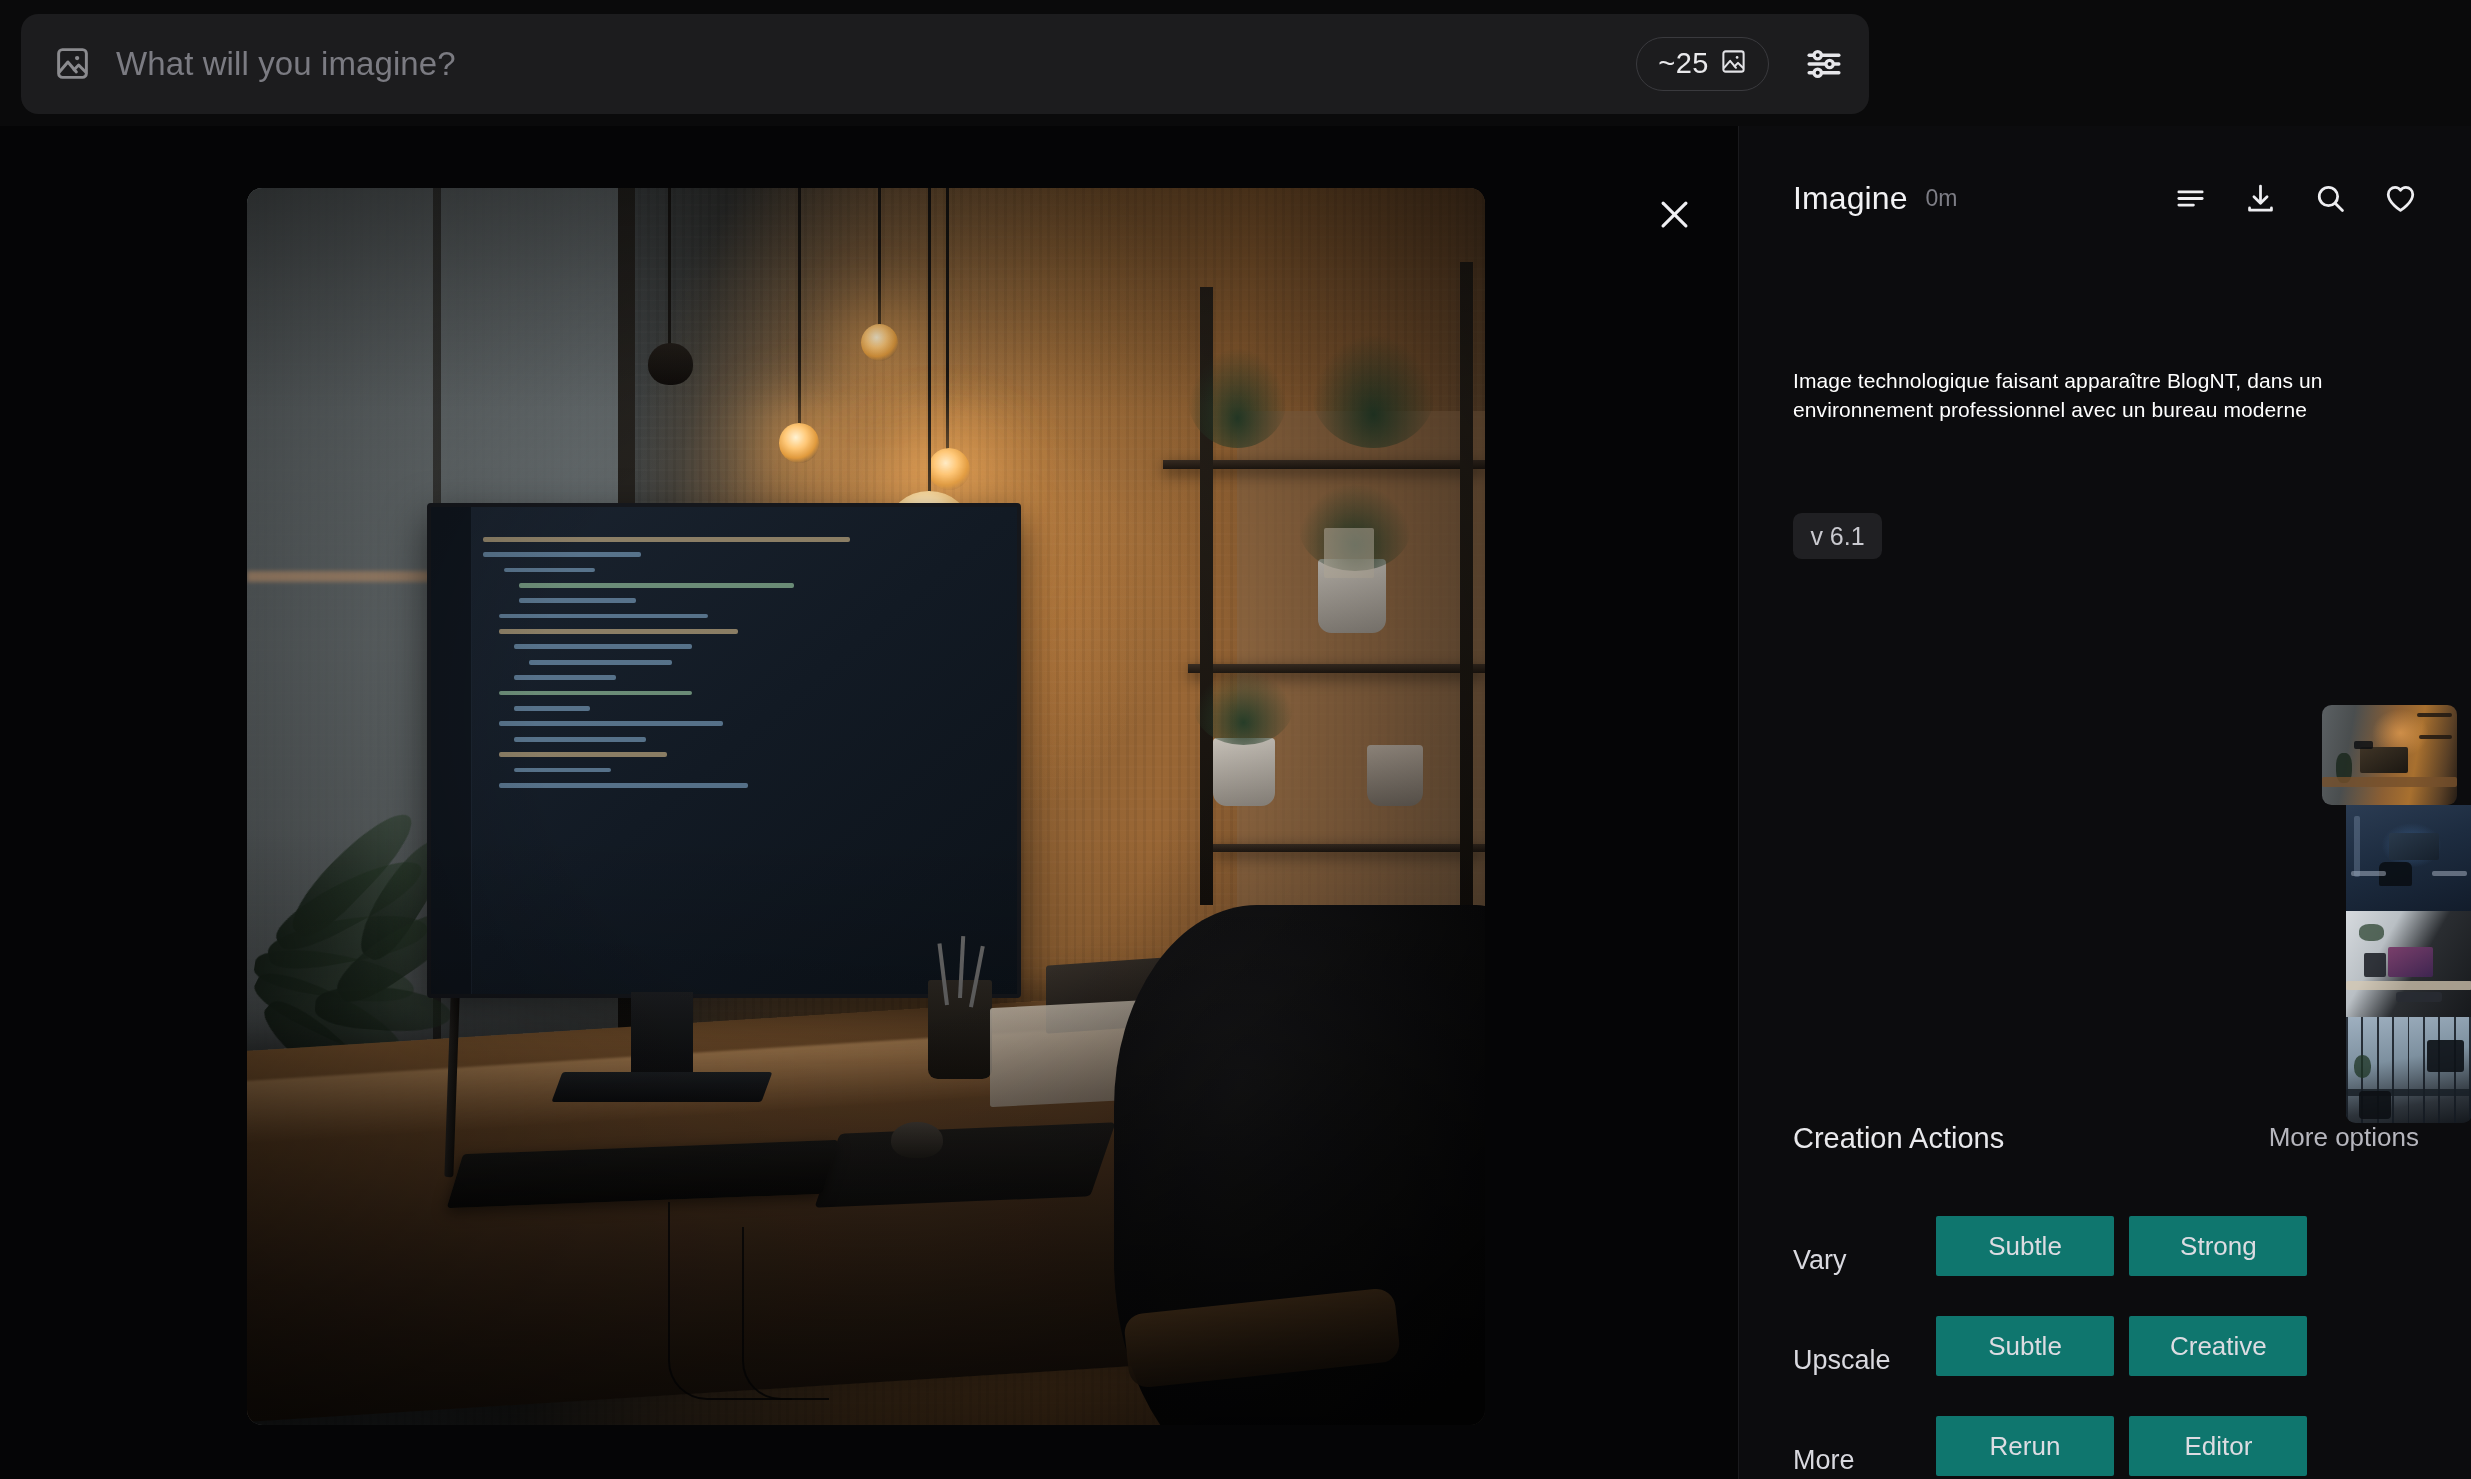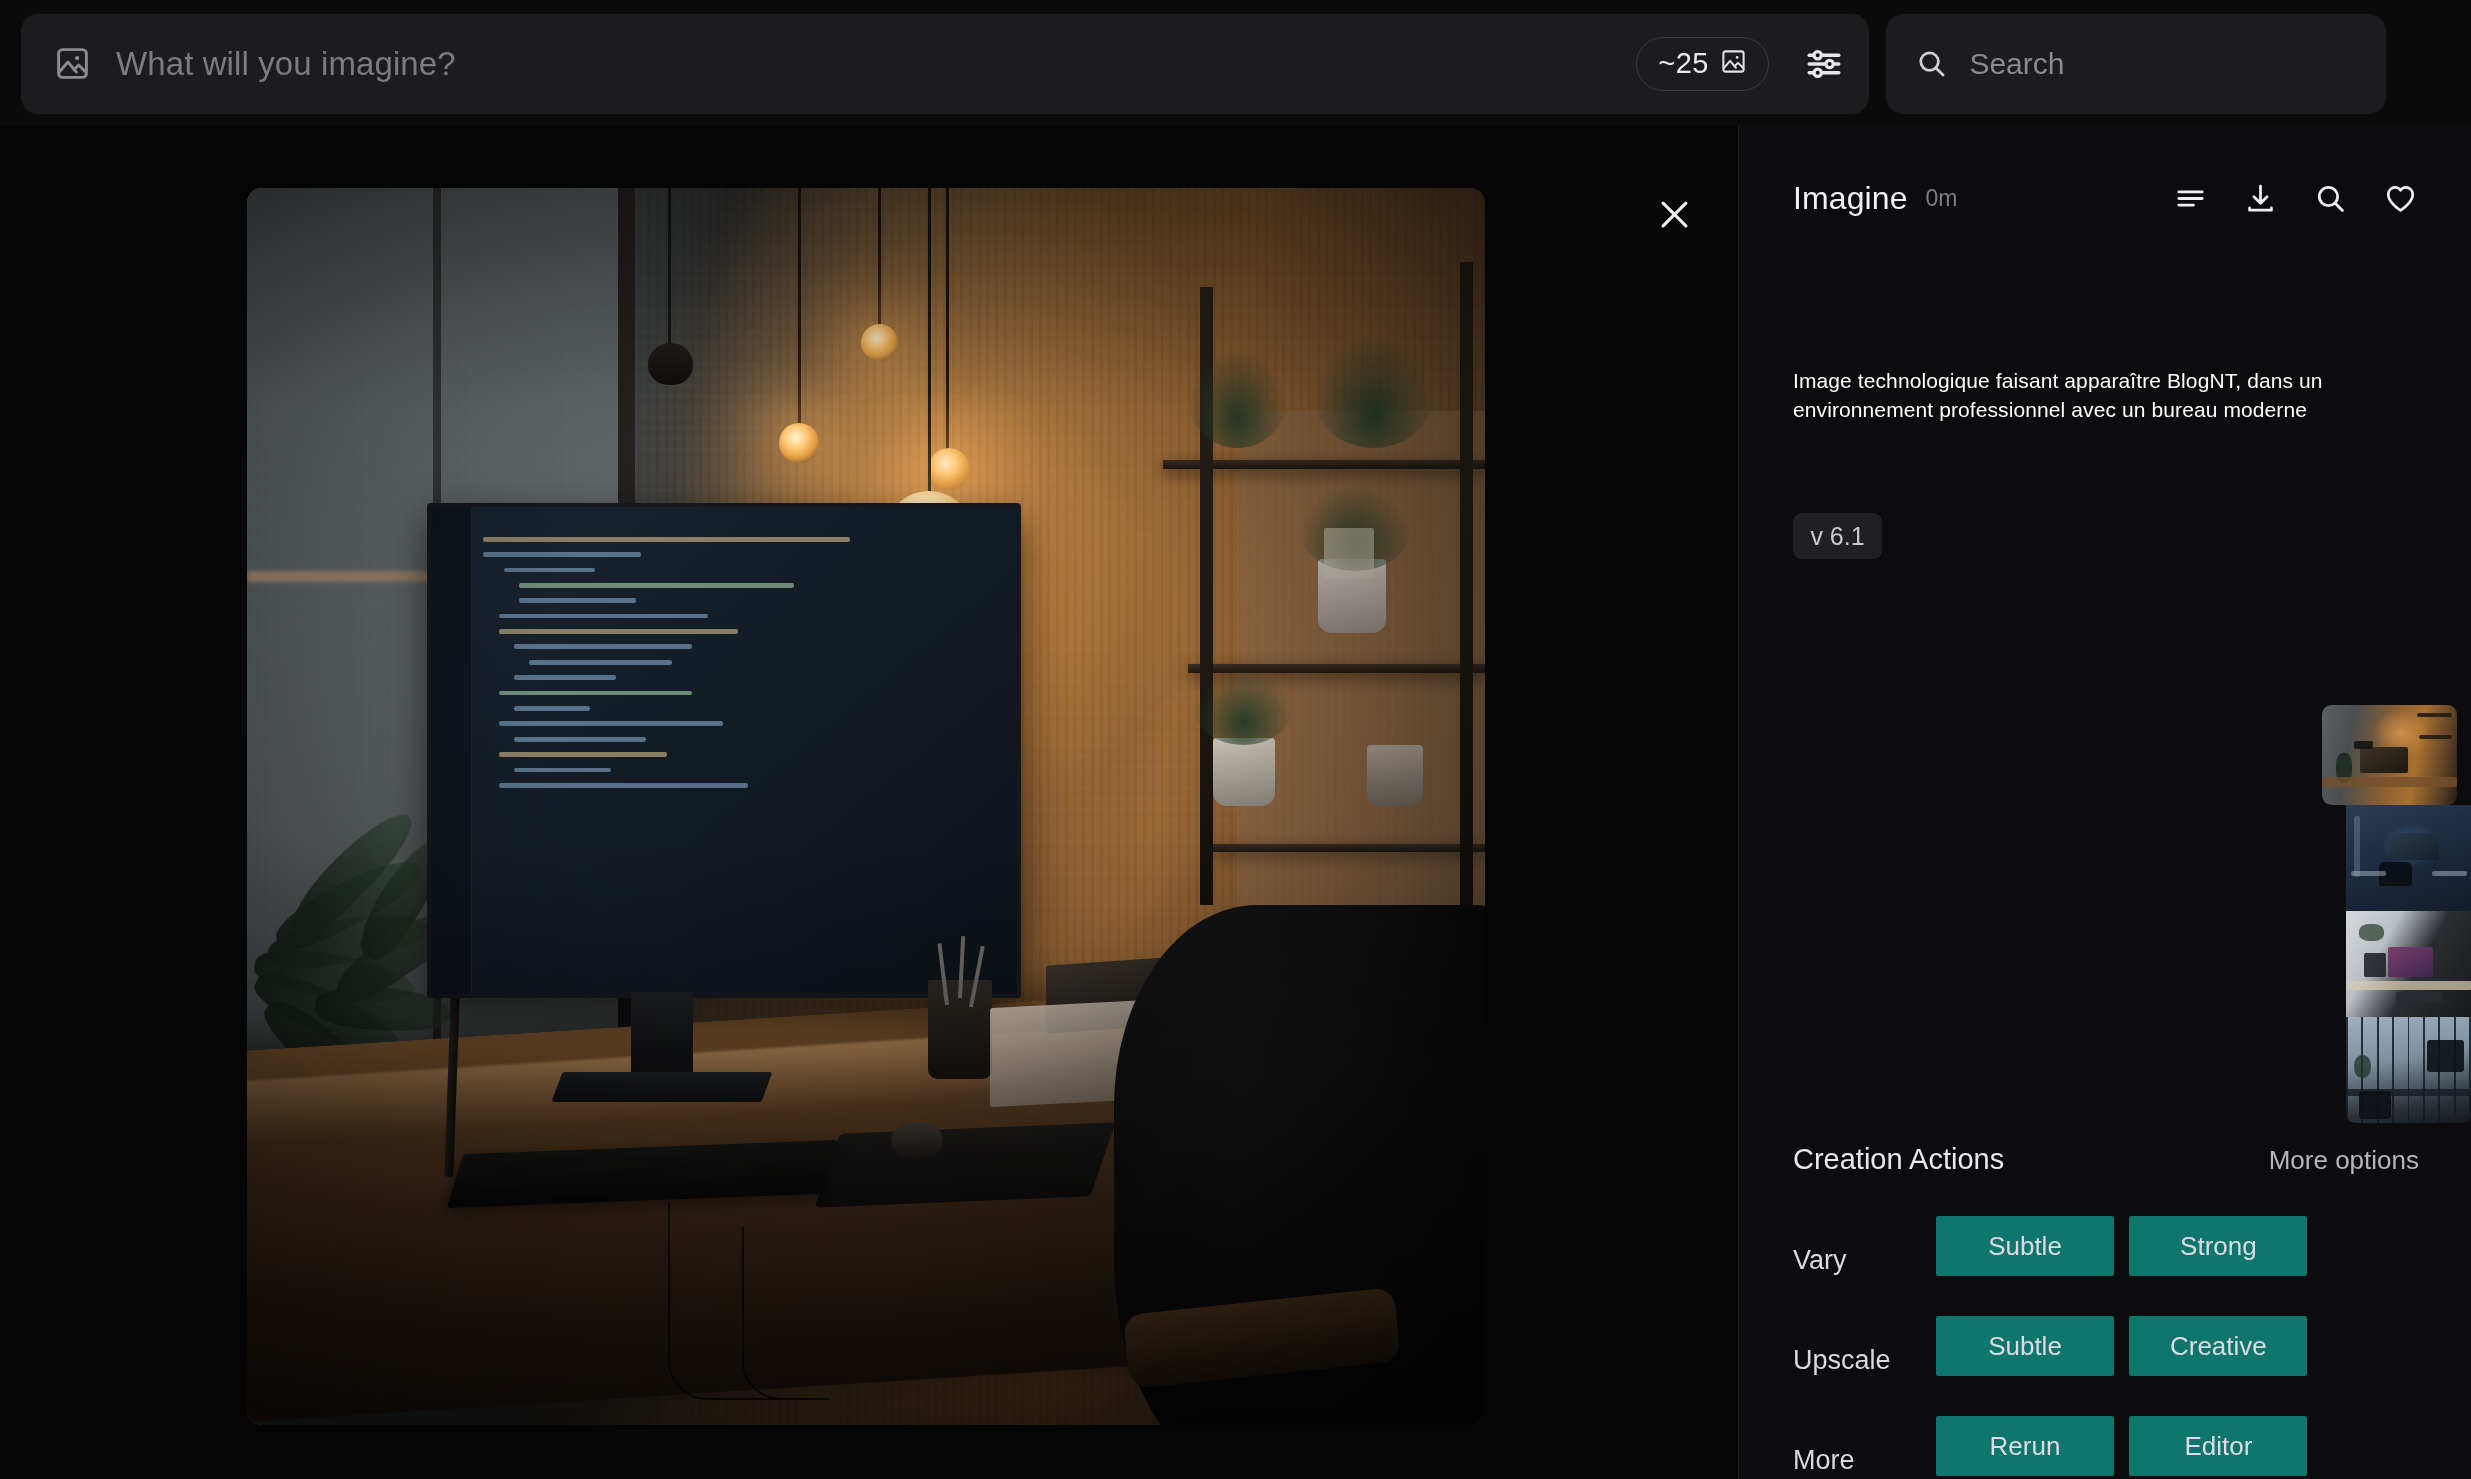--- a/index.html
+++ b/index.html
@@ -443,21 +443,21 @@
 
   
   .ca {
     position: absolute;
     left: 54px;
     top: 996px;
     width: 626px;
   }
   .ca-head {
     display: flex;
-    align-items: flex-end;
+    align-items: flex-start;
     height: 54px;
   }
   .ca-title { color: #e9e9ec; font-size: 29px; }
   .ca-more {
     margin-left: auto;
     color: #b6b6bd;
     font-size: 26px;
     cursor: pointer;
   }
   .ca-row {
@@ -579,29 +579,20 @@
           <line x1="3.5" y1="7" x2="20.5" y2="7"></line>
           <line x1="3.5" y1="12" x2="20.5" y2="12"></line>
           <line x1="3.5" y1="17" x2="20.5" y2="17"></line>
           <circle cx="8.4" cy="7" r="2.1" fill="#0f0f11"></circle>
           <circle cx="15.2" cy="12" r="2.1" fill="#0f0f11"></circle>
           <circle cx="8.4" cy="17" r="2.1" fill="#0f0f11"></circle>
         </svg>
       </span>
     </div>
 
-    <div class="search-bar">
-      <span class="s-icon">
-        <svg width="33" height="33" viewBox="0 0 24 24" fill="none" stroke="#e4e4e8" stroke-width="2" stroke-linecap="round">
-          <circle cx="10.6" cy="10.6" r="6.4"></circle>
-          <line x1="15.4" y1="15.4" x2="20.4" y2="20.4"></line>
-        </svg>
-      </span>
-      <input class="search-input" type="text" placeholder="Search" style="">
-    </div>
   </div>
 
   <div class="viewer">
 
     <button class="close-btn">
       <svg width="39" height="39" viewBox="0 0 24 24" fill="none" stroke="#f0f0f3" stroke-width="2" stroke-linecap="round">
         <line x1="5" y1="5" x2="19" y2="19"></line>
         <line x1="19" y1="5" x2="5" y2="19"></line>
       </svg>
     </button>

